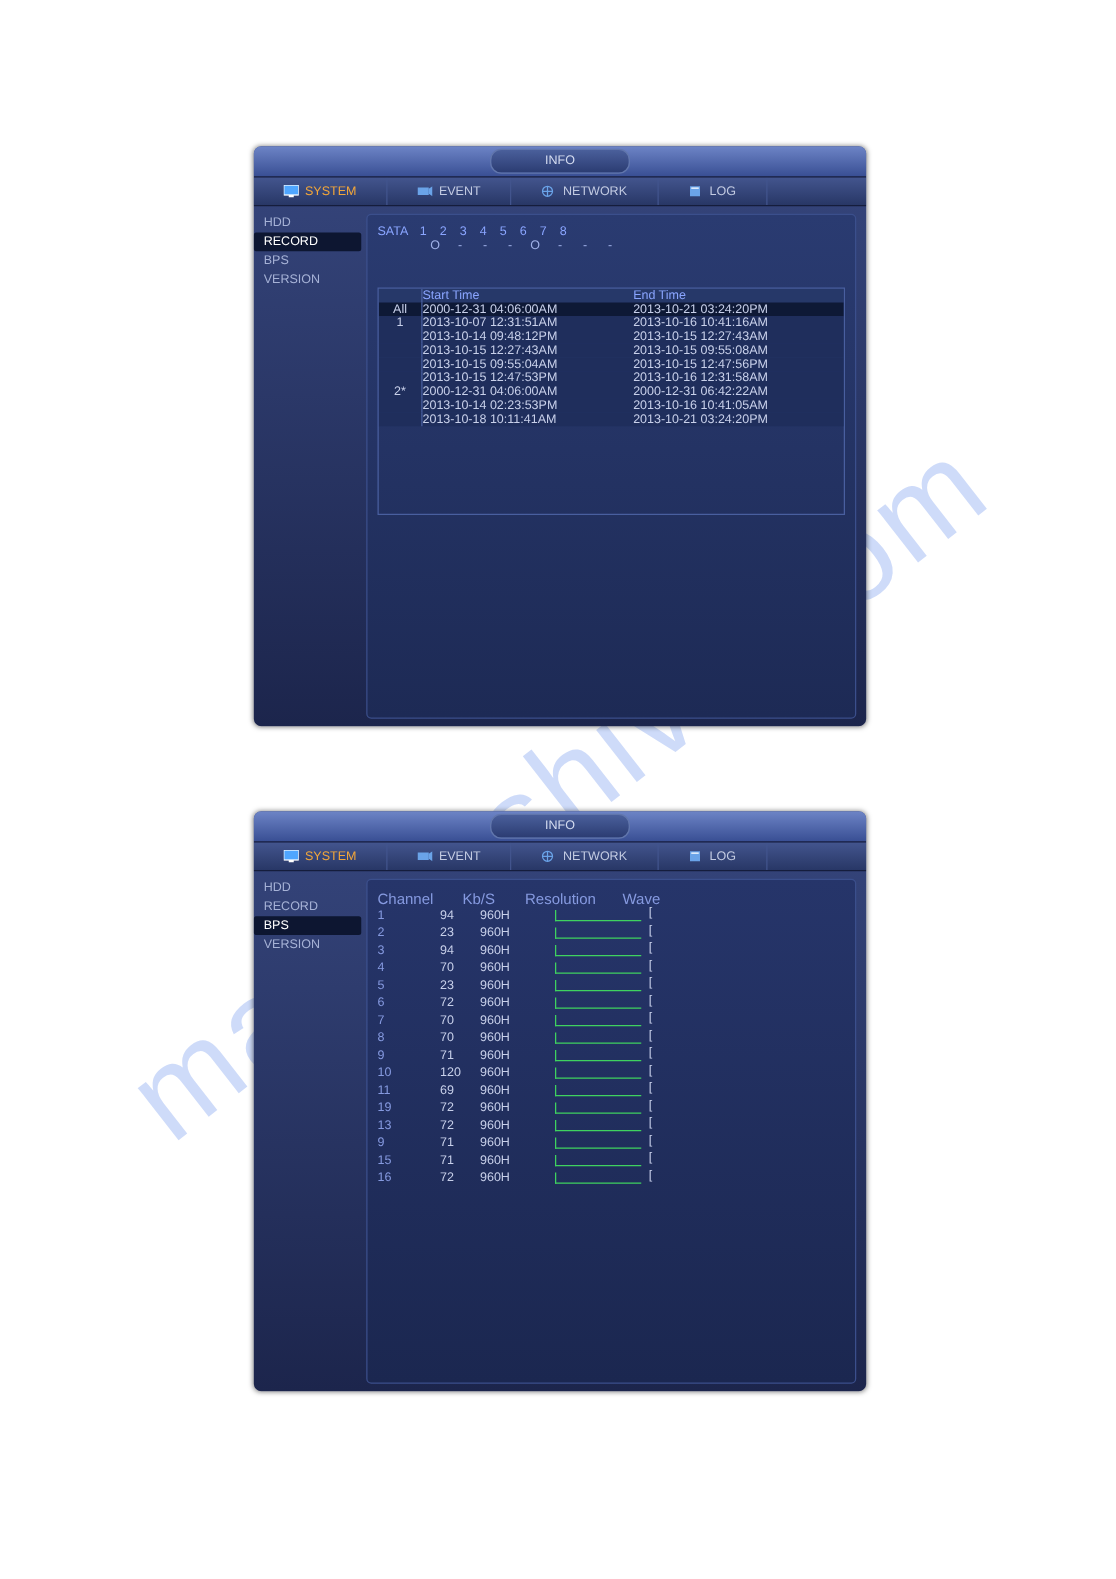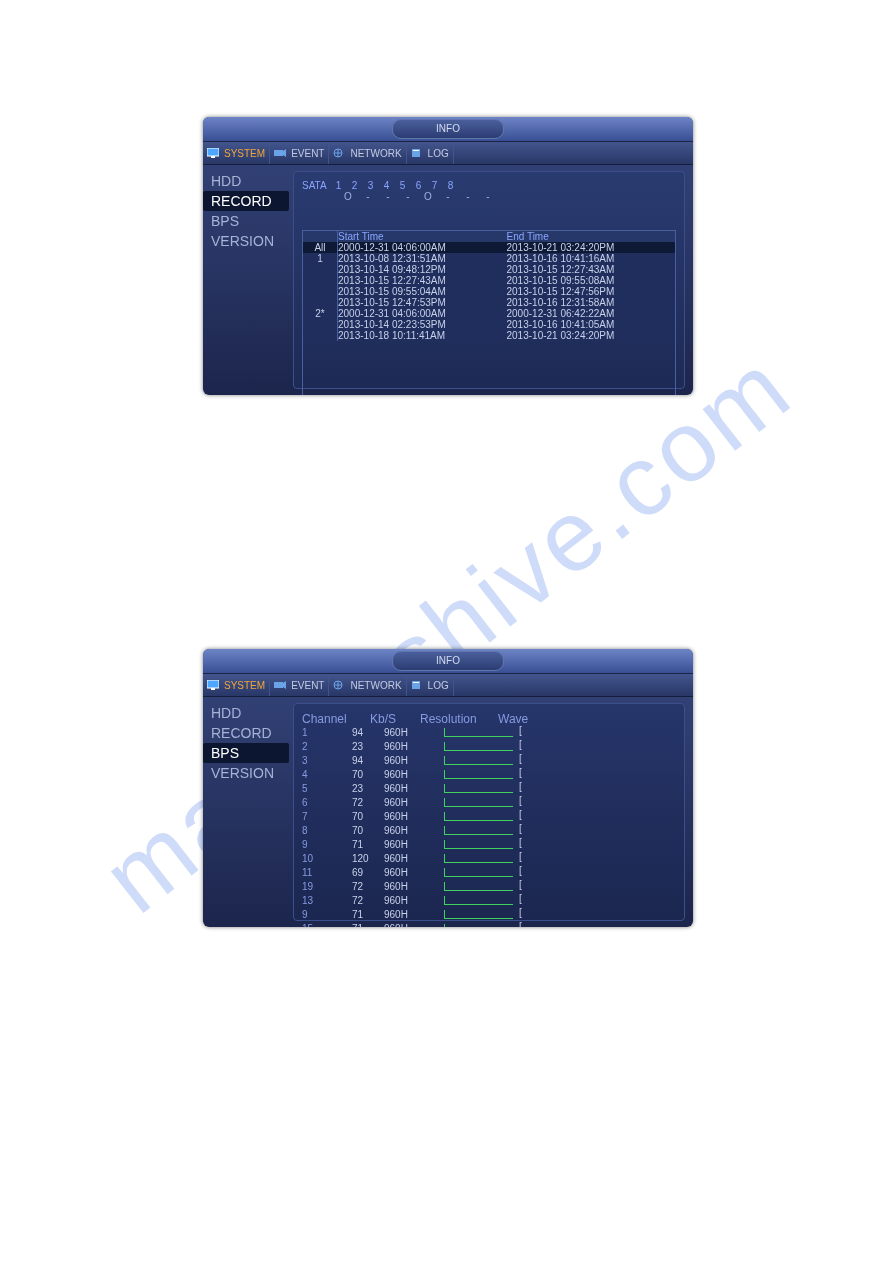--- a/index.html
+++ b/index.html
@@ -13,21 +13,21 @@
   }
   .page {
     width: 893px;
     height: 1263px;
     background: #fff;
     position: relative;
   }
   .window {
     position: absolute;
     width: 490px;
-    height: 278px;
+    height: 464px;
     border-radius: 6px;
     overflow: hidden;
     box-shadow: 0 0 4px rgba(0,0,0,0.5);
     background: linear-gradient(180deg,#36467d 0%,#1c254c 100%);
   }
   .w1 { left: 203px; top: 117px; }
   .w2 { left: 203px; top: 649px; }
   .titlebar {
     height: 24px;
     background: linear-gradient(180deg,#6d84c6,#394f94);
@@ -54,41 +54,41 @@
     display: flex;
     align-items: stretch;
     background: linear-gradient(180deg,#43558e,#283766);
     border-bottom: 1px solid #151d3c;
   }
   .tab {
     flex: 0 0 auto;
     display: flex;
     align-items: center;
     gap: 5px;
-    padding: 0 4px;
+    padding: 0 24px;
     color: #c3cbe2;
     border-right: 1px solid #42548d;
     cursor: pointer;
   }
   .tab .ticon {
     width: 12px; height: 10px;
   }
   .tab.active { color: #f2a63a; }
   .body {
     display: flex;
     height: calc(100% - 46px);
   }
   .sidebar {
     width: 86px;
     padding-top: 6px;
   }
   .sideitem {
     padding: 2px 8px;
     color: #a6b2d6;
-    font-size: 14px;
+    font-size: 10px;
     cursor: pointer;
   }
   .sideitem.active {
     background: #0d1631;
     color: #fff;
     border-radius: 2px;
   }
   .content {
     flex: 1;
     position: relative;
@@ -256,21 +256,21 @@
           <div class="col2">End Time</div>
         </div>
         <div id="rec-body">
               <div class="rec-row sel">
                 <div class="col0">All</div>
                 <div class="col1">2000-12-31 04:06:00AM</div>
                 <div class="col2">2013-10-21 03:24:20PM</div>
               </div>
               <div class="rec-row">
                 <div class="col0">1</div>
-                <div class="col1">2013-10-08 12:31:51AM</div>
+                <div class="col1">2013-10-07 12:31:51AM</div>
                 <div class="col2">2013-10-16 10:41:16AM</div>
               </div>
               <div class="rec-row">
                 <div class="col0"></div>
                 <div class="col1">2013-10-14 09:48:12PM</div>
                 <div class="col2">2013-10-15 12:27:43AM</div>
               </div>
               <div class="rec-row">
                 <div class="col0"></div>
                 <div class="col1">2013-10-15 12:27:43AM</div>

